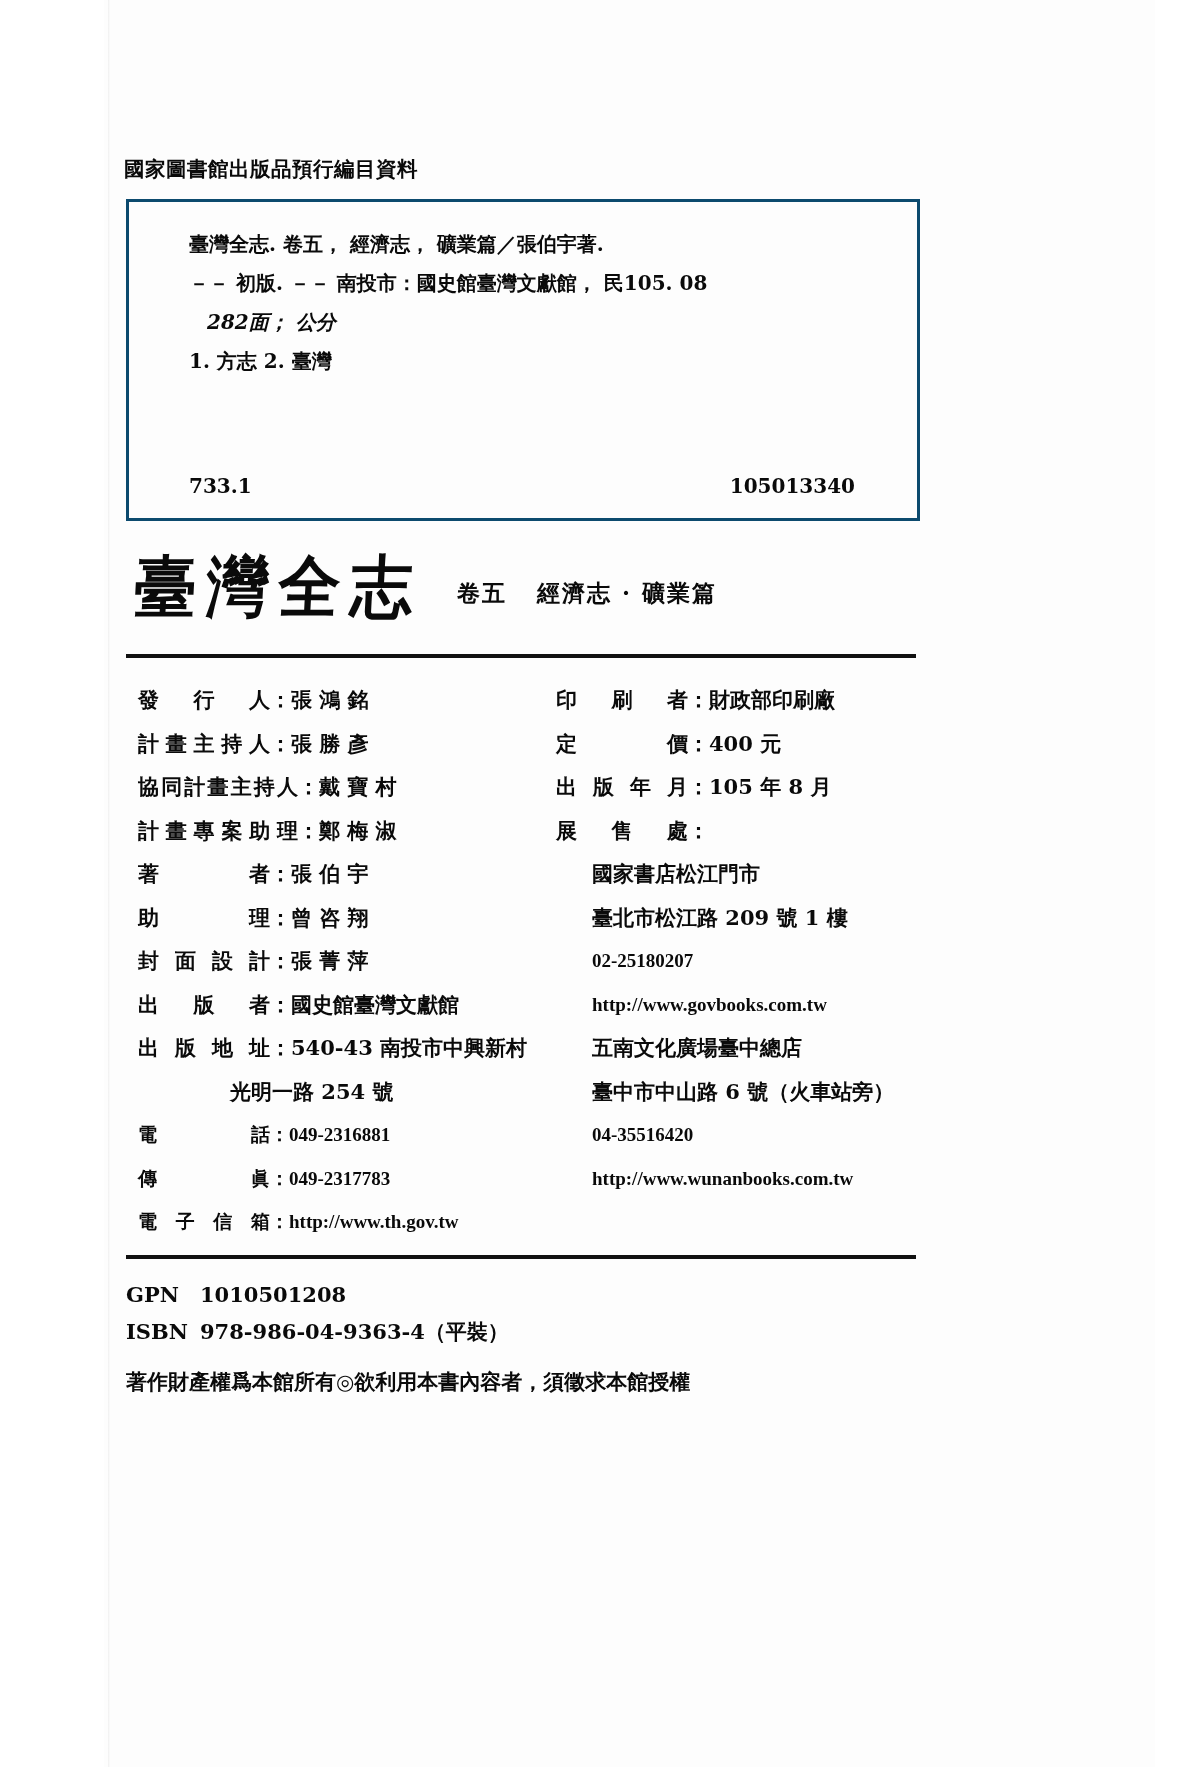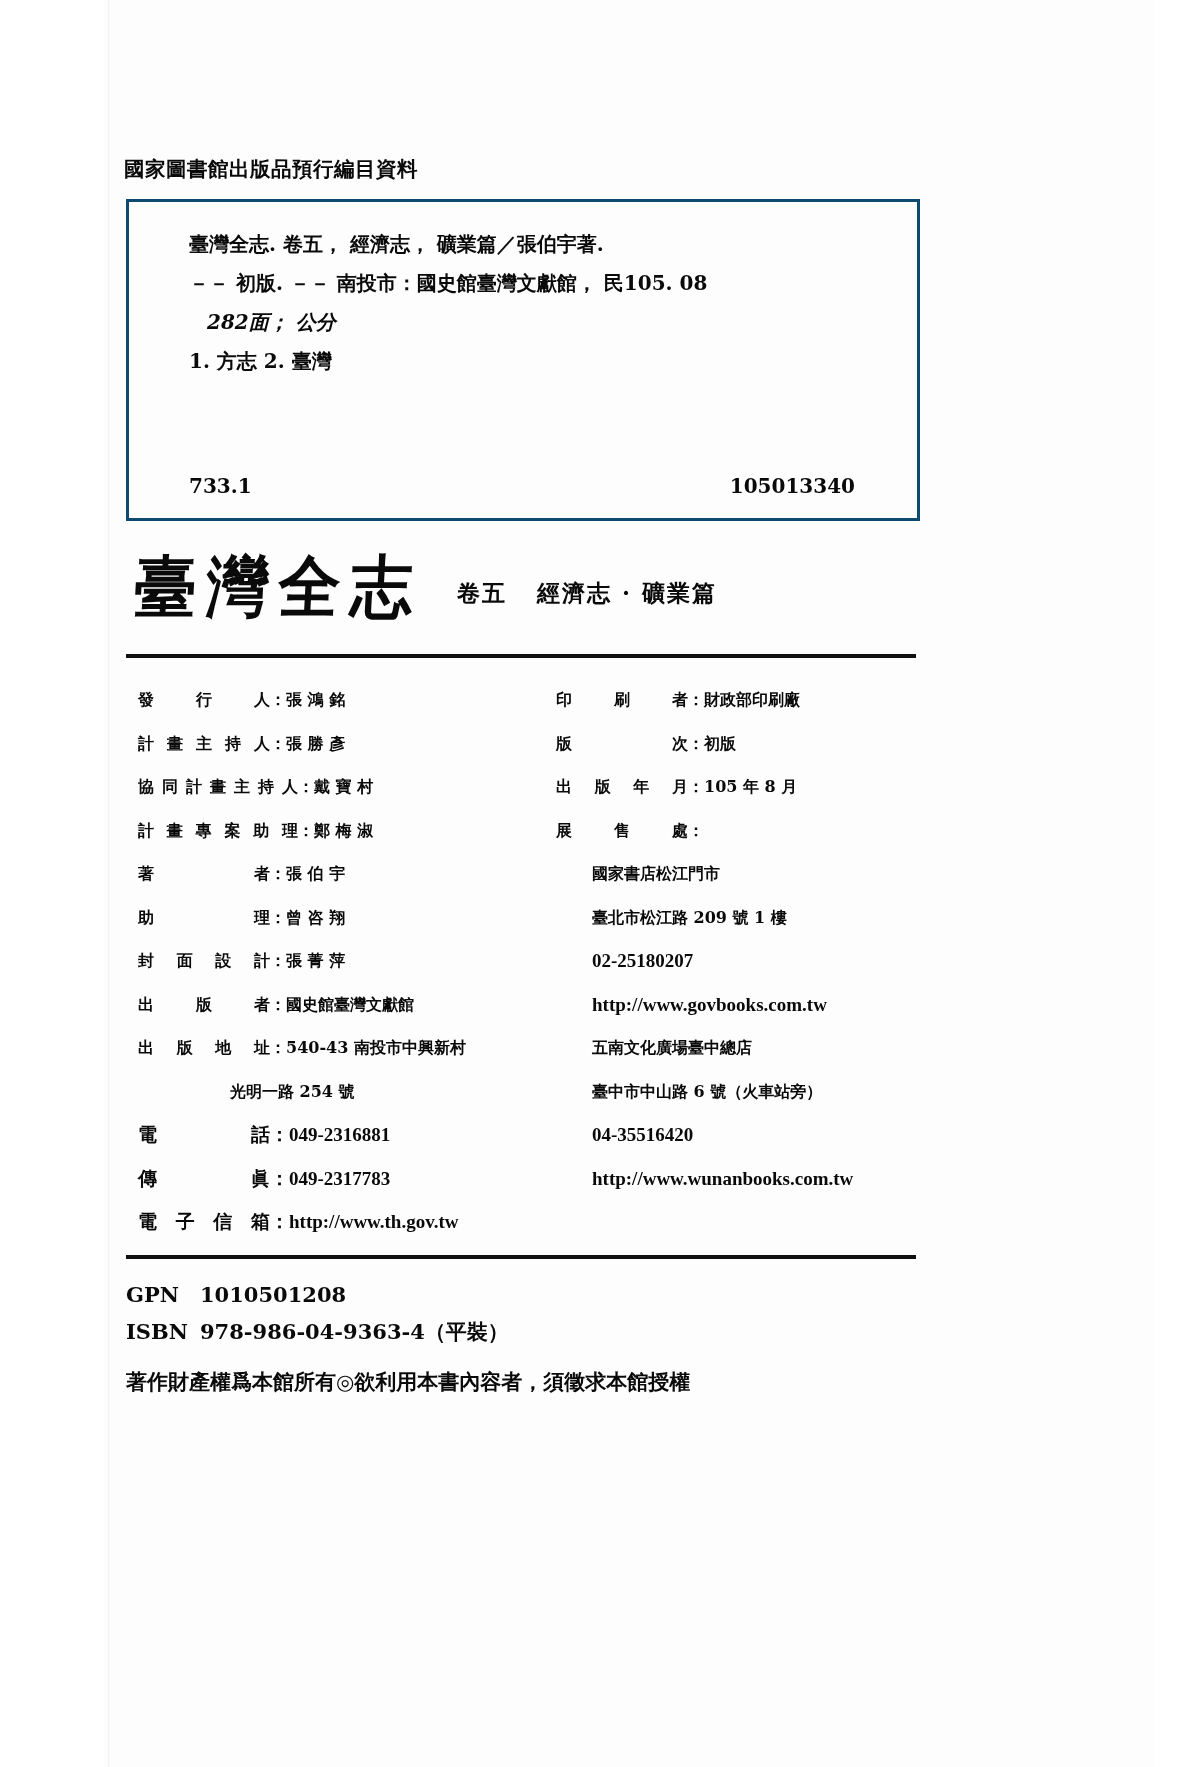--- a/index.html
+++ b/index.html
@@ -154,21 +154,21 @@
   .col {
     position: absolute;
     top: 0;
   }
   .col-left  { left: 12px;  width: 420px; }
   .col-right { left: 430px; width: 400px; }
 
   .entry {
     display: block;
     font-family: "DejaVu Serif", "Liberation Serif", serif;
-    font-size: 16px;
+    font-size: 21px;
     line-height: 43.5px;
     white-space: nowrap;
     font-weight: 600;
   }
   .entry .lbl {
     display: inline-block;
     letter-spacing: 0;
   }
   .entry .val { letter-spacing: 0; }
 
@@ -255,21 +255,21 @@
         <div class="entry"><span class="lbl lbl-w5">封 面 設 計</span><span>：</span><span class="val">張 菁 萍</span></div>
         <div class="entry"><span class="lbl lbl-w5">出 版 者</span><span>：</span><span class="val">國史館臺灣文獻館</span></div>
         <div class="entry"><span class="lbl lbl-w5">出 版 地 址</span><span>：</span><span class="val">540-43 南投市中興新村</span></div>
         <div class="entry cont"><span class="val">光明一路 254 號</span></div>
         <div class="entry ascii"><span class="lbl lbl-w5">電 話</span><span>：</span><span class="val">049-2316881</span></div>
         <div class="entry ascii"><span class="lbl lbl-w5">傳 眞</span><span>：</span><span class="val">049-2317783</span></div>
         <div class="entry ascii"><span class="lbl lbl-w5">電 子 信 箱</span><span>：</span><span class="val">http://www.th.gov.tw</span></div>
       </div>
     <div class="col col-right">
         <div class="entry"><span class="lbl lbl-w5">印 刷 者</span><span>：</span><span class="val">財政部印刷廠</span></div>
-        <div class="entry"><span class="lbl lbl-w5">版 次</span><span>：</span><span class="val">初版</span></div>
+        <div class="entry"><span class="lbl lbl-w5">定 價</span><span>：</span><span class="val">400 元</span></div>
         <div class="entry"><span class="lbl lbl-w5">出 版 年 月</span><span>：</span><span class="val">105 年 8 月</span></div>
         <div class="entry"><span class="lbl lbl-w5">展 售 處</span><span>：</span></div>
         <div class="entry plain"><span class="val">國家書店松江門市</span></div>
         <div class="entry plain"><span class="val">臺北市松江路 209 號 1 樓</span></div>
         <div class="entry plain ascii"><span class="val">02-25180207</span></div>
         <div class="entry plain ascii"><span class="val">http://www.govbooks.com.tw</span></div>
         <div class="entry plain"><span class="val">五南文化廣場臺中總店</span></div>
         <div class="entry plain"><span class="val">臺中市中山路 6 號（火車站旁）</span></div>
         <div class="entry plain ascii"><span class="val">04-35516420</span></div>
         <div class="entry plain ascii"><span class="val">http://www.wunanbooks.com.tw</span></div>

